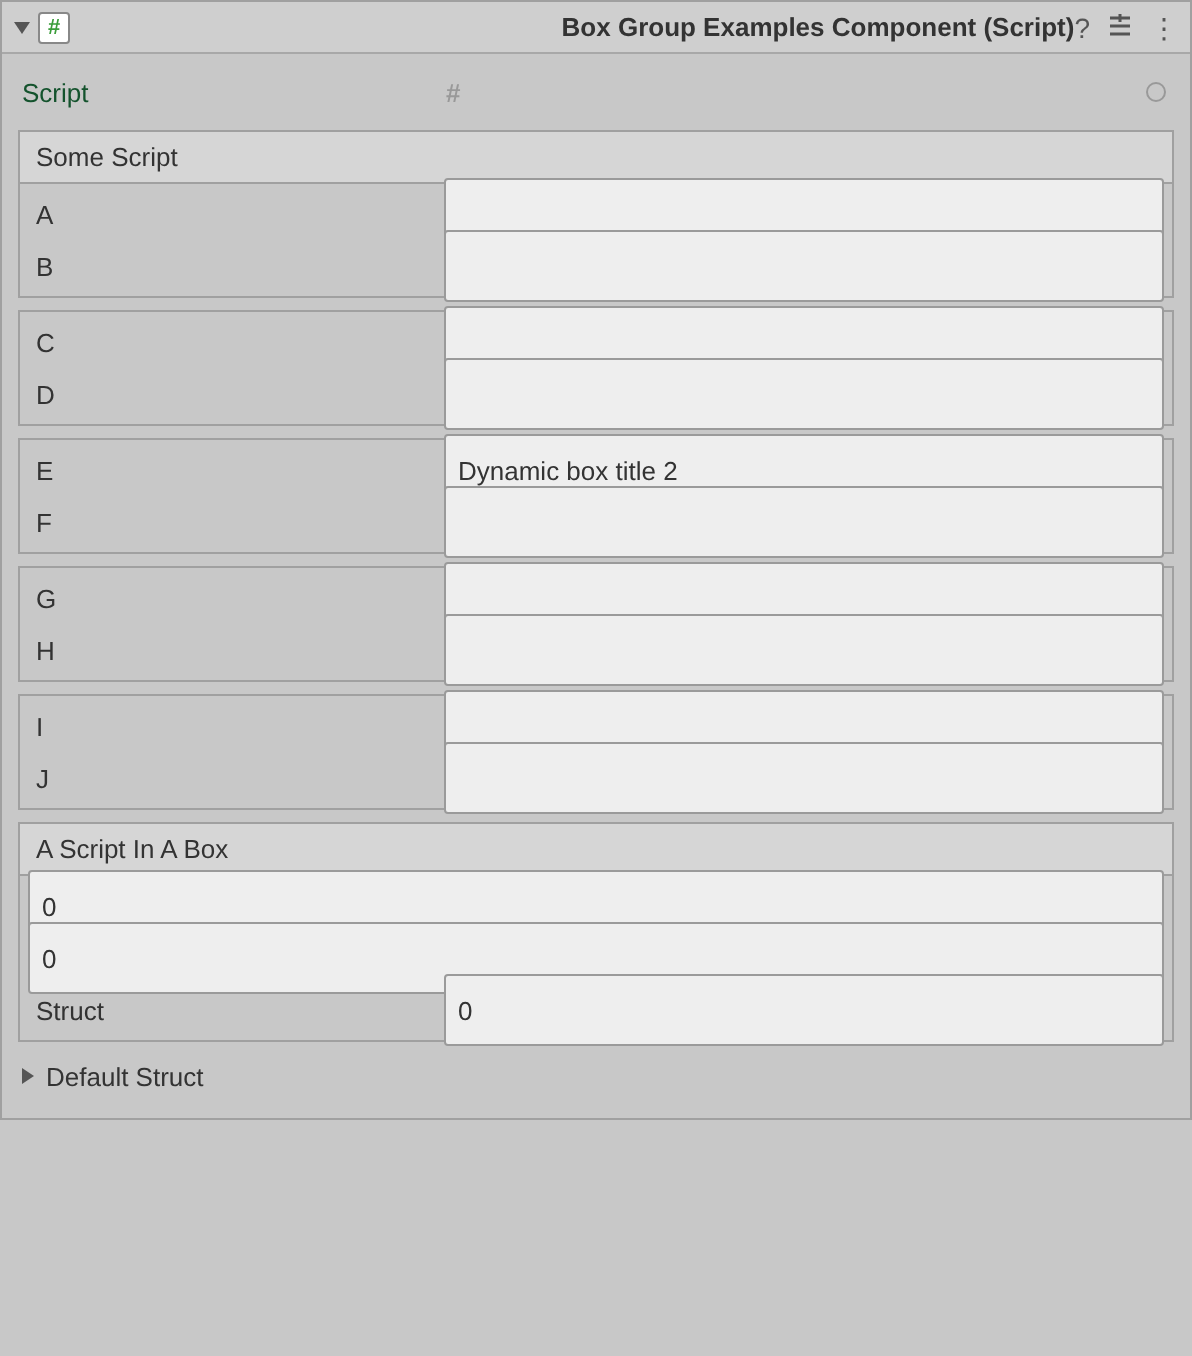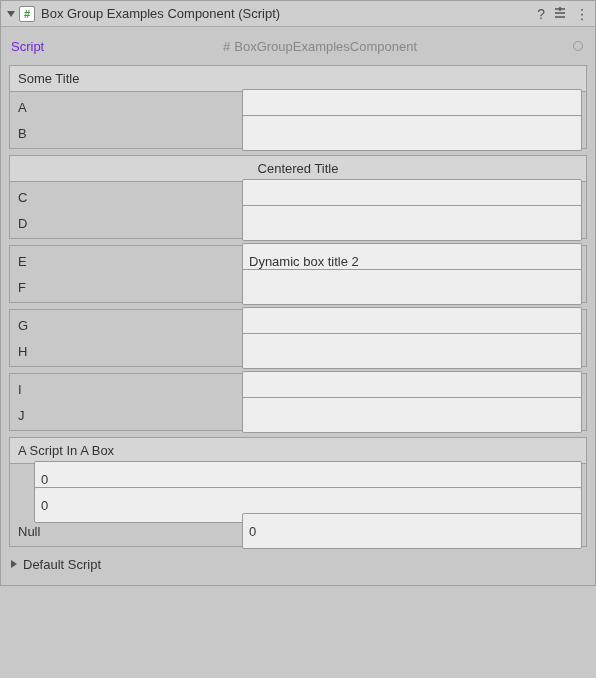--- a/index.html
+++ b/index.html
@@ -36,40 +36,41 @@
     width: 16px; height: 16px;
     background: #fff;
     border: 1px solid #888;
     border-radius: 2px;
     display: flex; align-items: center; justify-content: center;
     font-size: 11px; font-weight: bold;
     color: #3a9d3a;
     margin-right: 6px;
   }
   .header-title {
-    font-weight: normal;
+    font-weight: bold;
     flex: 1;
+    text-align: right;
   }
   .header-icons {
     display: flex;
     gap: 8px;
     align-items: center;
     color: #555;
   }
   .hicon { cursor: pointer; font-size: 14px; line-height:1; }
   .body { padding: 4px 8px 10px 8px; }
   .script-row {
     display: flex;
     align-items: center;
     height: 22px;
     margin: 4px 0 8px 0;
   }
   .script-label {
     width: 210px;
-    color: #6d28d9;
+    color: #14532d;
     padding-left: 2px;
   }
   .script-field {
     flex: 1;
     display: flex;
     align-items: center;
     height: 20px;
     padding: 0 4px;
     color: #888;
     background: #c8c8c8;
@@ -112,21 +113,20 @@
   .prop-input {
     flex: 1;
     height: 36px;
     border: 1px solid #9a9a9a;
     background: #eeeeee;
     padding: 0 6px;
     font-family: inherit;
     font-size: 13px;
     color: #333;
     border-radius: 2px;
-    margin-left: 20px;
   }
   .default-struct {
     display: flex;
     align-items: center;
     height: 22px;
     padding-left: 2px;
     margin-top: 6px;
     cursor: pointer;
   }
   .foldout-right {
@@ -156,41 +156,39 @@
       <span class="hicon">⋮</span>
     </div>
   </div>
 
   <div class="body">
 
     <div class="script-row">
       <div class="script-label">Script</div>
       <div class="script-field">
         <span class="obj-hash">#</span>
-        <span>BoxGroupExamplesComponent</span>
         <span class="obj-dot"></span>
       </div>
     </div>
 
     <div id="boxes-container">
         <div class="box">
-          <div class="box-title">Some Title</div>
+          <div class="box-title">Some Script</div>
           <div class="box-body">
             <div class="prop-row">
               <div class="prop-label">A</div>
               <input class="prop-input" style="">
             </div>
             <div class="prop-row">
               <div class="prop-label">B</div>
               <input class="prop-input" style="">
             </div>
           </div>
         </div>
         <div class="box">
-          <div class="box-title centered">Centered Title</div>
           <div class="box-body">
             <div class="prop-row">
               <div class="prop-label">C</div>
               <input class="prop-input" style="">
             </div>
             <div class="prop-row">
               <div class="prop-label">D</div>
               <input class="prop-input" style="">
             </div>
           </div>
@@ -234,26 +232,26 @@
         <div class="box">
           <div class="box-title">A Script In A Box</div>
           <div class="box-body">
             <div class="prop-row">
               <input class="prop-input" value="0" style="">
             </div>
             <div class="prop-row">
               <input class="prop-input" value="0" style="">
             </div>
             <div class="prop-row">
-              <div class="prop-label">Null</div>
+              <div class="prop-label">Struct</div>
               <input class="prop-input" value="0" style="">
             </div>
           </div>
         </div>
       </div>
 
     <div class="default-struct">
       <div class="foldout-right"></div>
-      <span>Default Script</span>
+      <span>Default Struct</span>
     </div>
 
   </div>
 </div>
 
 </body></html>

